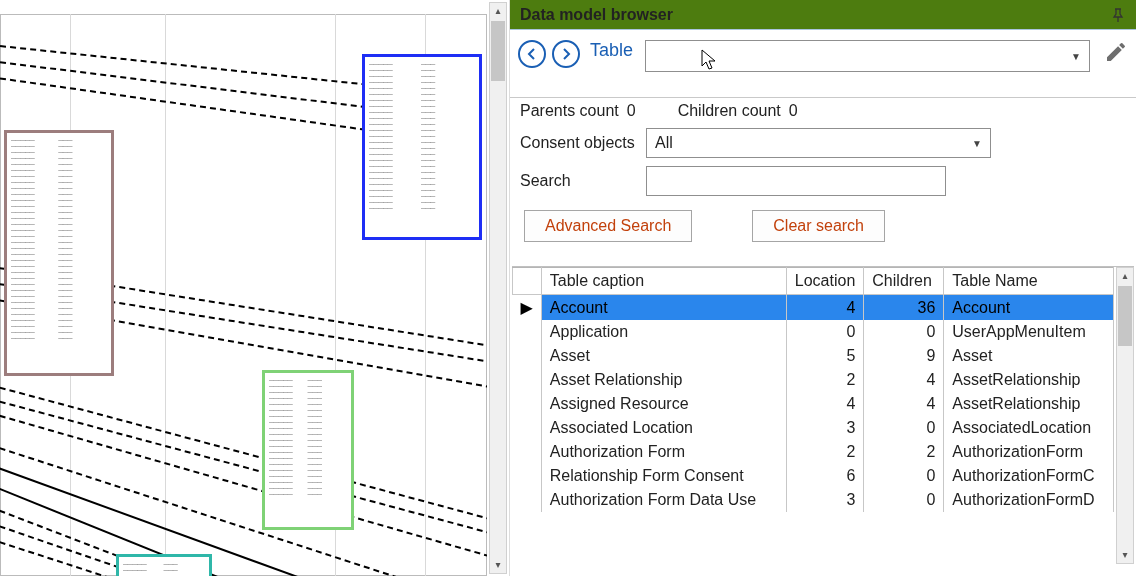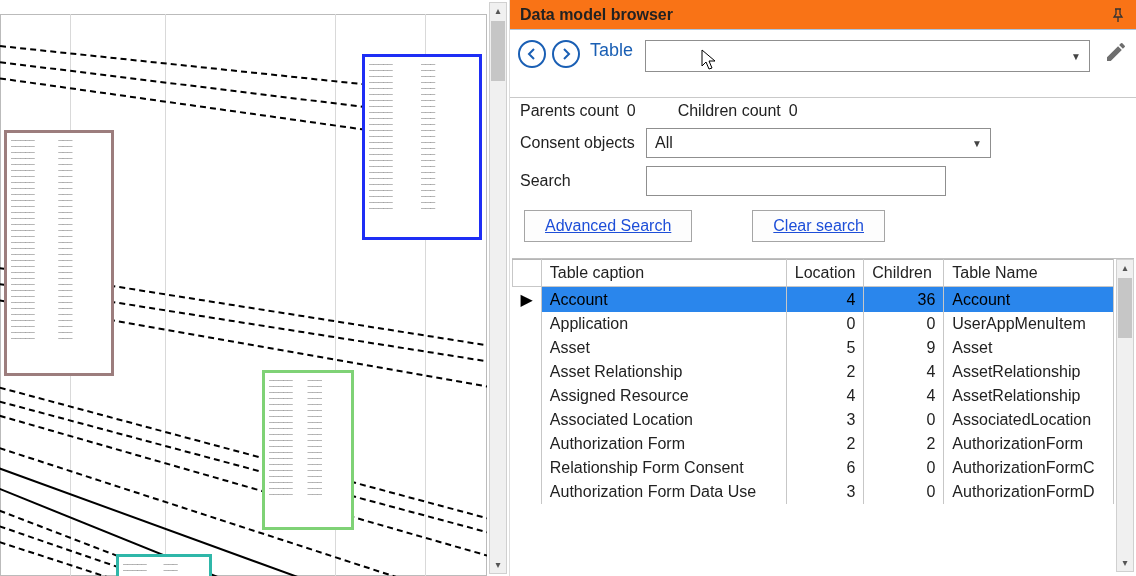--- a/index.html
+++ b/index.html
@@ -92,21 +92,21 @@
     flex: 1;
     display: flex;
     flex-direction: column;
     position: relative;
     background: #fff;
   }
   .panel-header {
     display: flex;
     align-items: center;
     justify-content: space-between;
-    background: #f97316;
+    background: #4d7c0f;
     border-bottom: 1px solid #aac4de;
     height: 30px;
     padding: 0 10px;
     font-weight: 700;
     font-size: 16px;
     color: #222;
     gap: 7px;
   }
   .pin-icon { width: 16px; height: 16px; }
   .toolbar {
@@ -173,28 +173,27 @@
   .button-row {
     display: flex;
     gap: 60px;
     padding: 10px 14px 12px 14px;
   }
   .btn {
     background: #fdfdfd;
     border: 1px solid #a5a5a5;
     padding: 6px 20px;
     font-size: 16px;
-    color: #1d4ed8;
-    text-decoration: underline;
+    color: #c2410c;
   }
   .grid-wrap {
     flex: 1;
     position: relative;
     border-top: 1px solid #c0c0c0;
-    margin: 4px 2px;
+    margin: 12px 2px;
   }
   .grid {
     position:absolute; inset:0 20px 0 0;
     overflow: hidden;
   }
   .grid table {
     width: 100%;
     border-collapse: collapse;
     font-size: 16px;
   }

